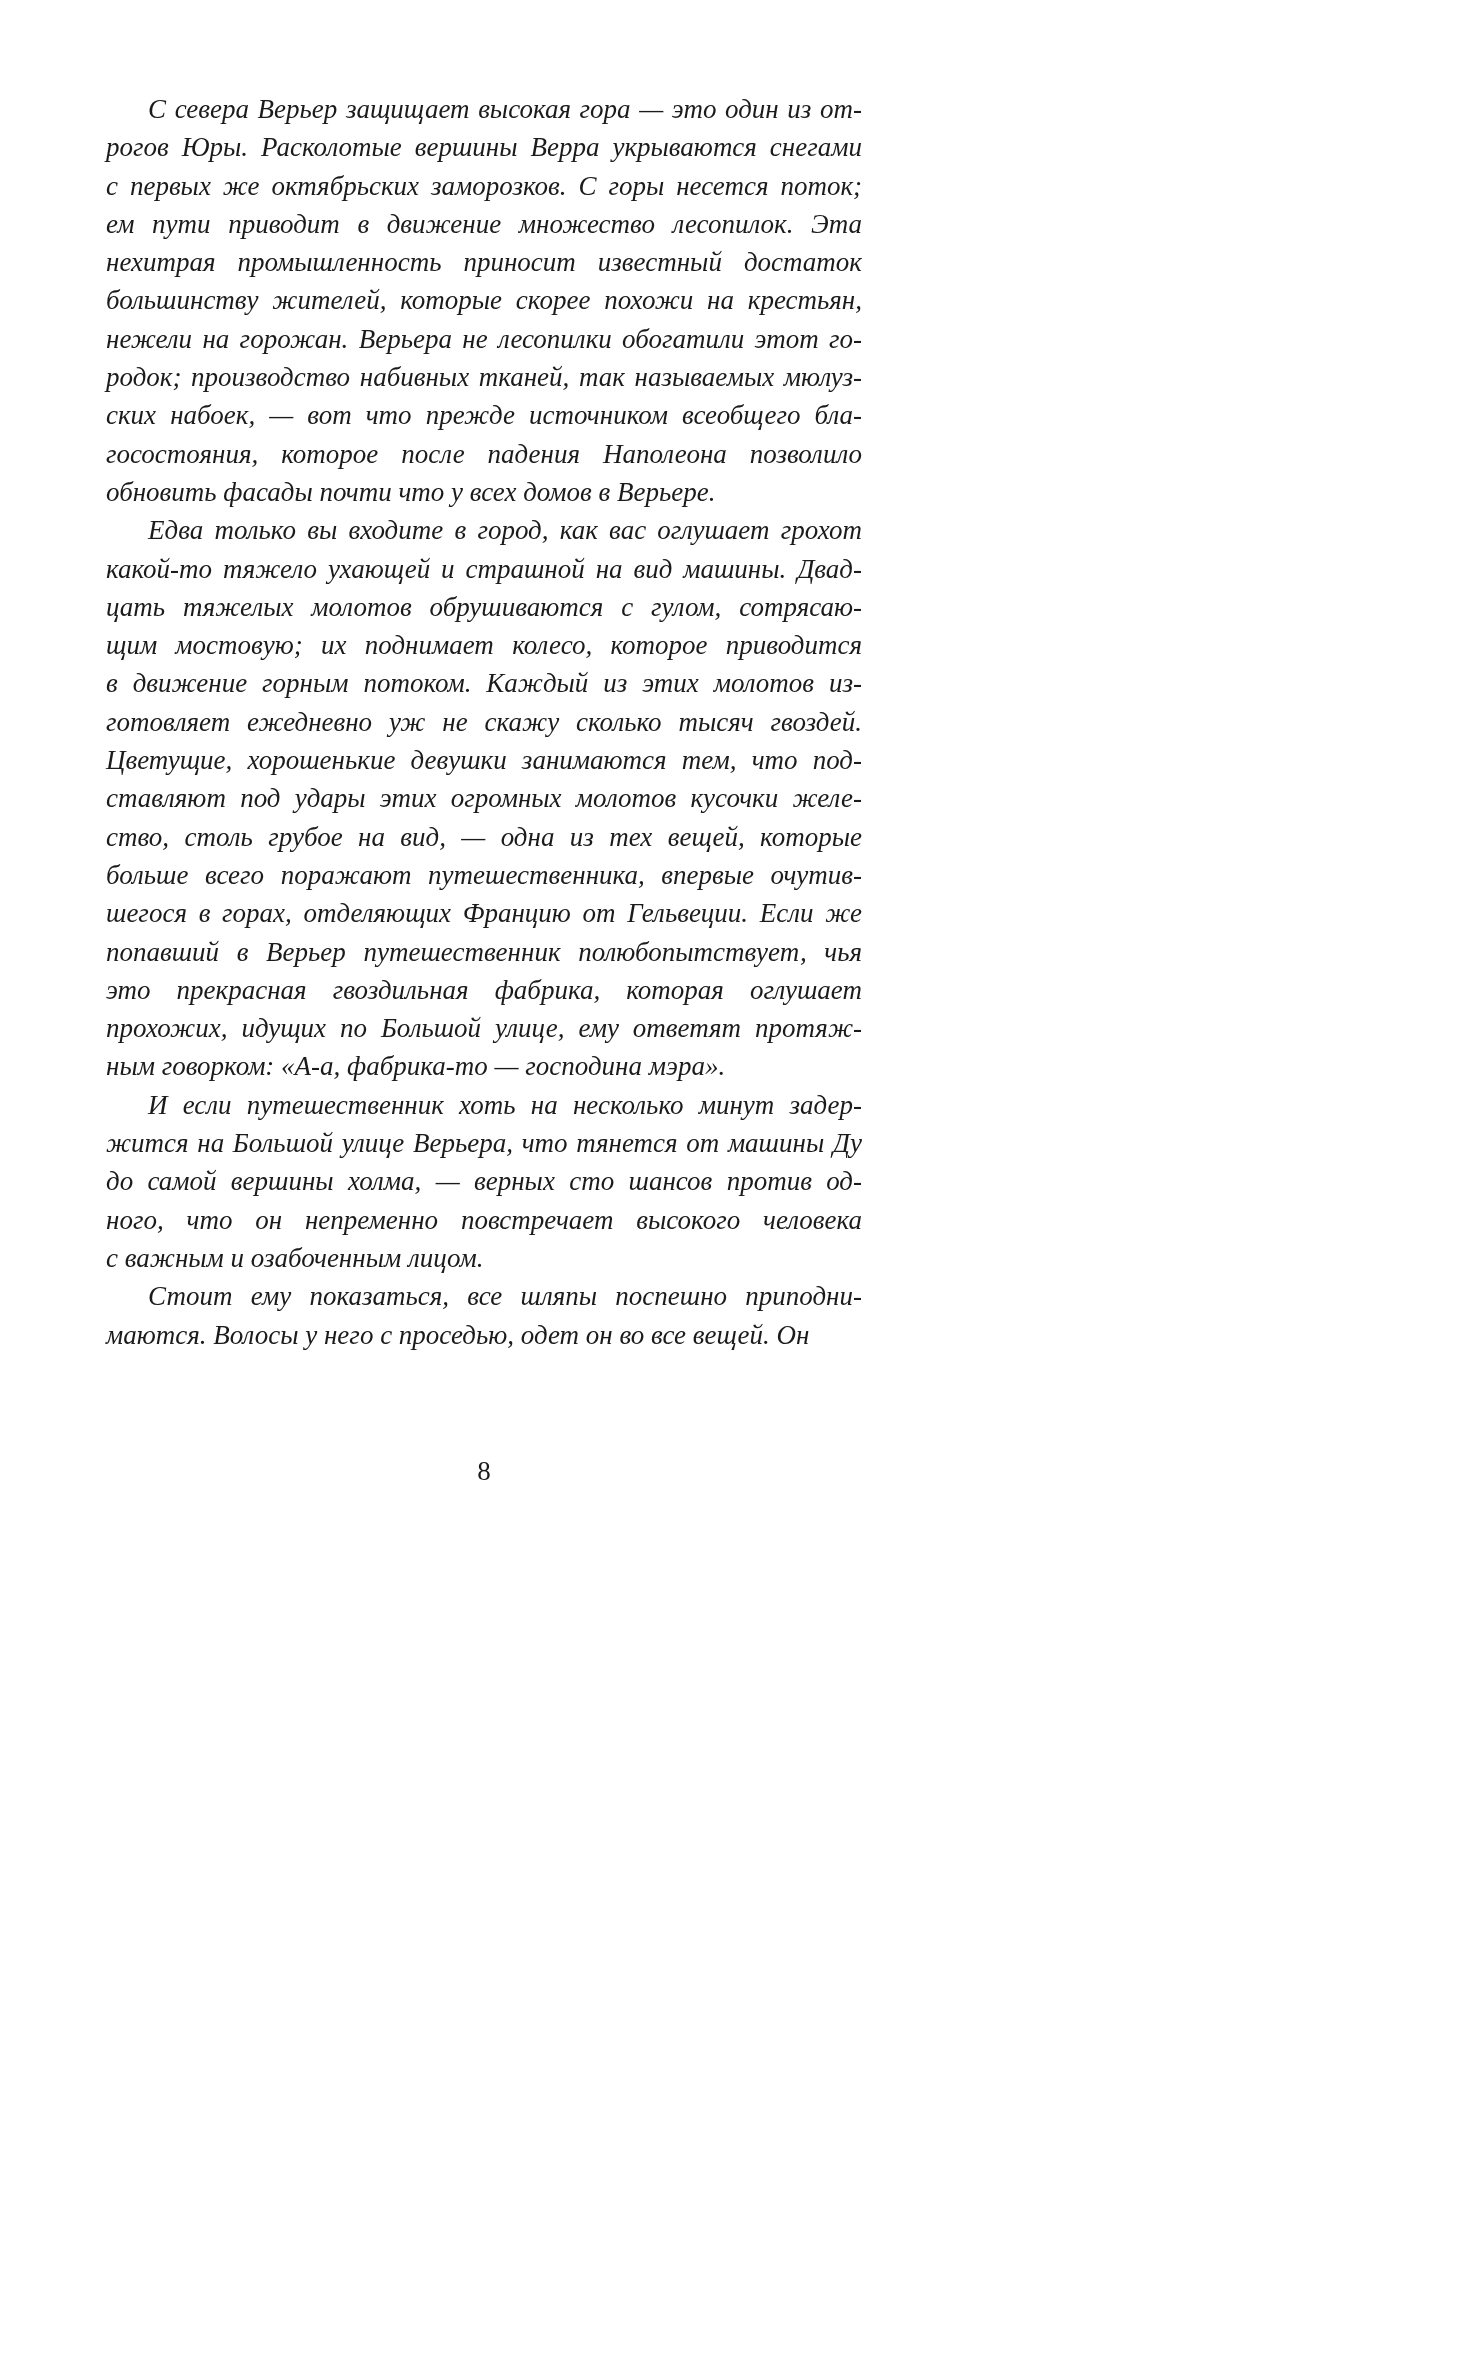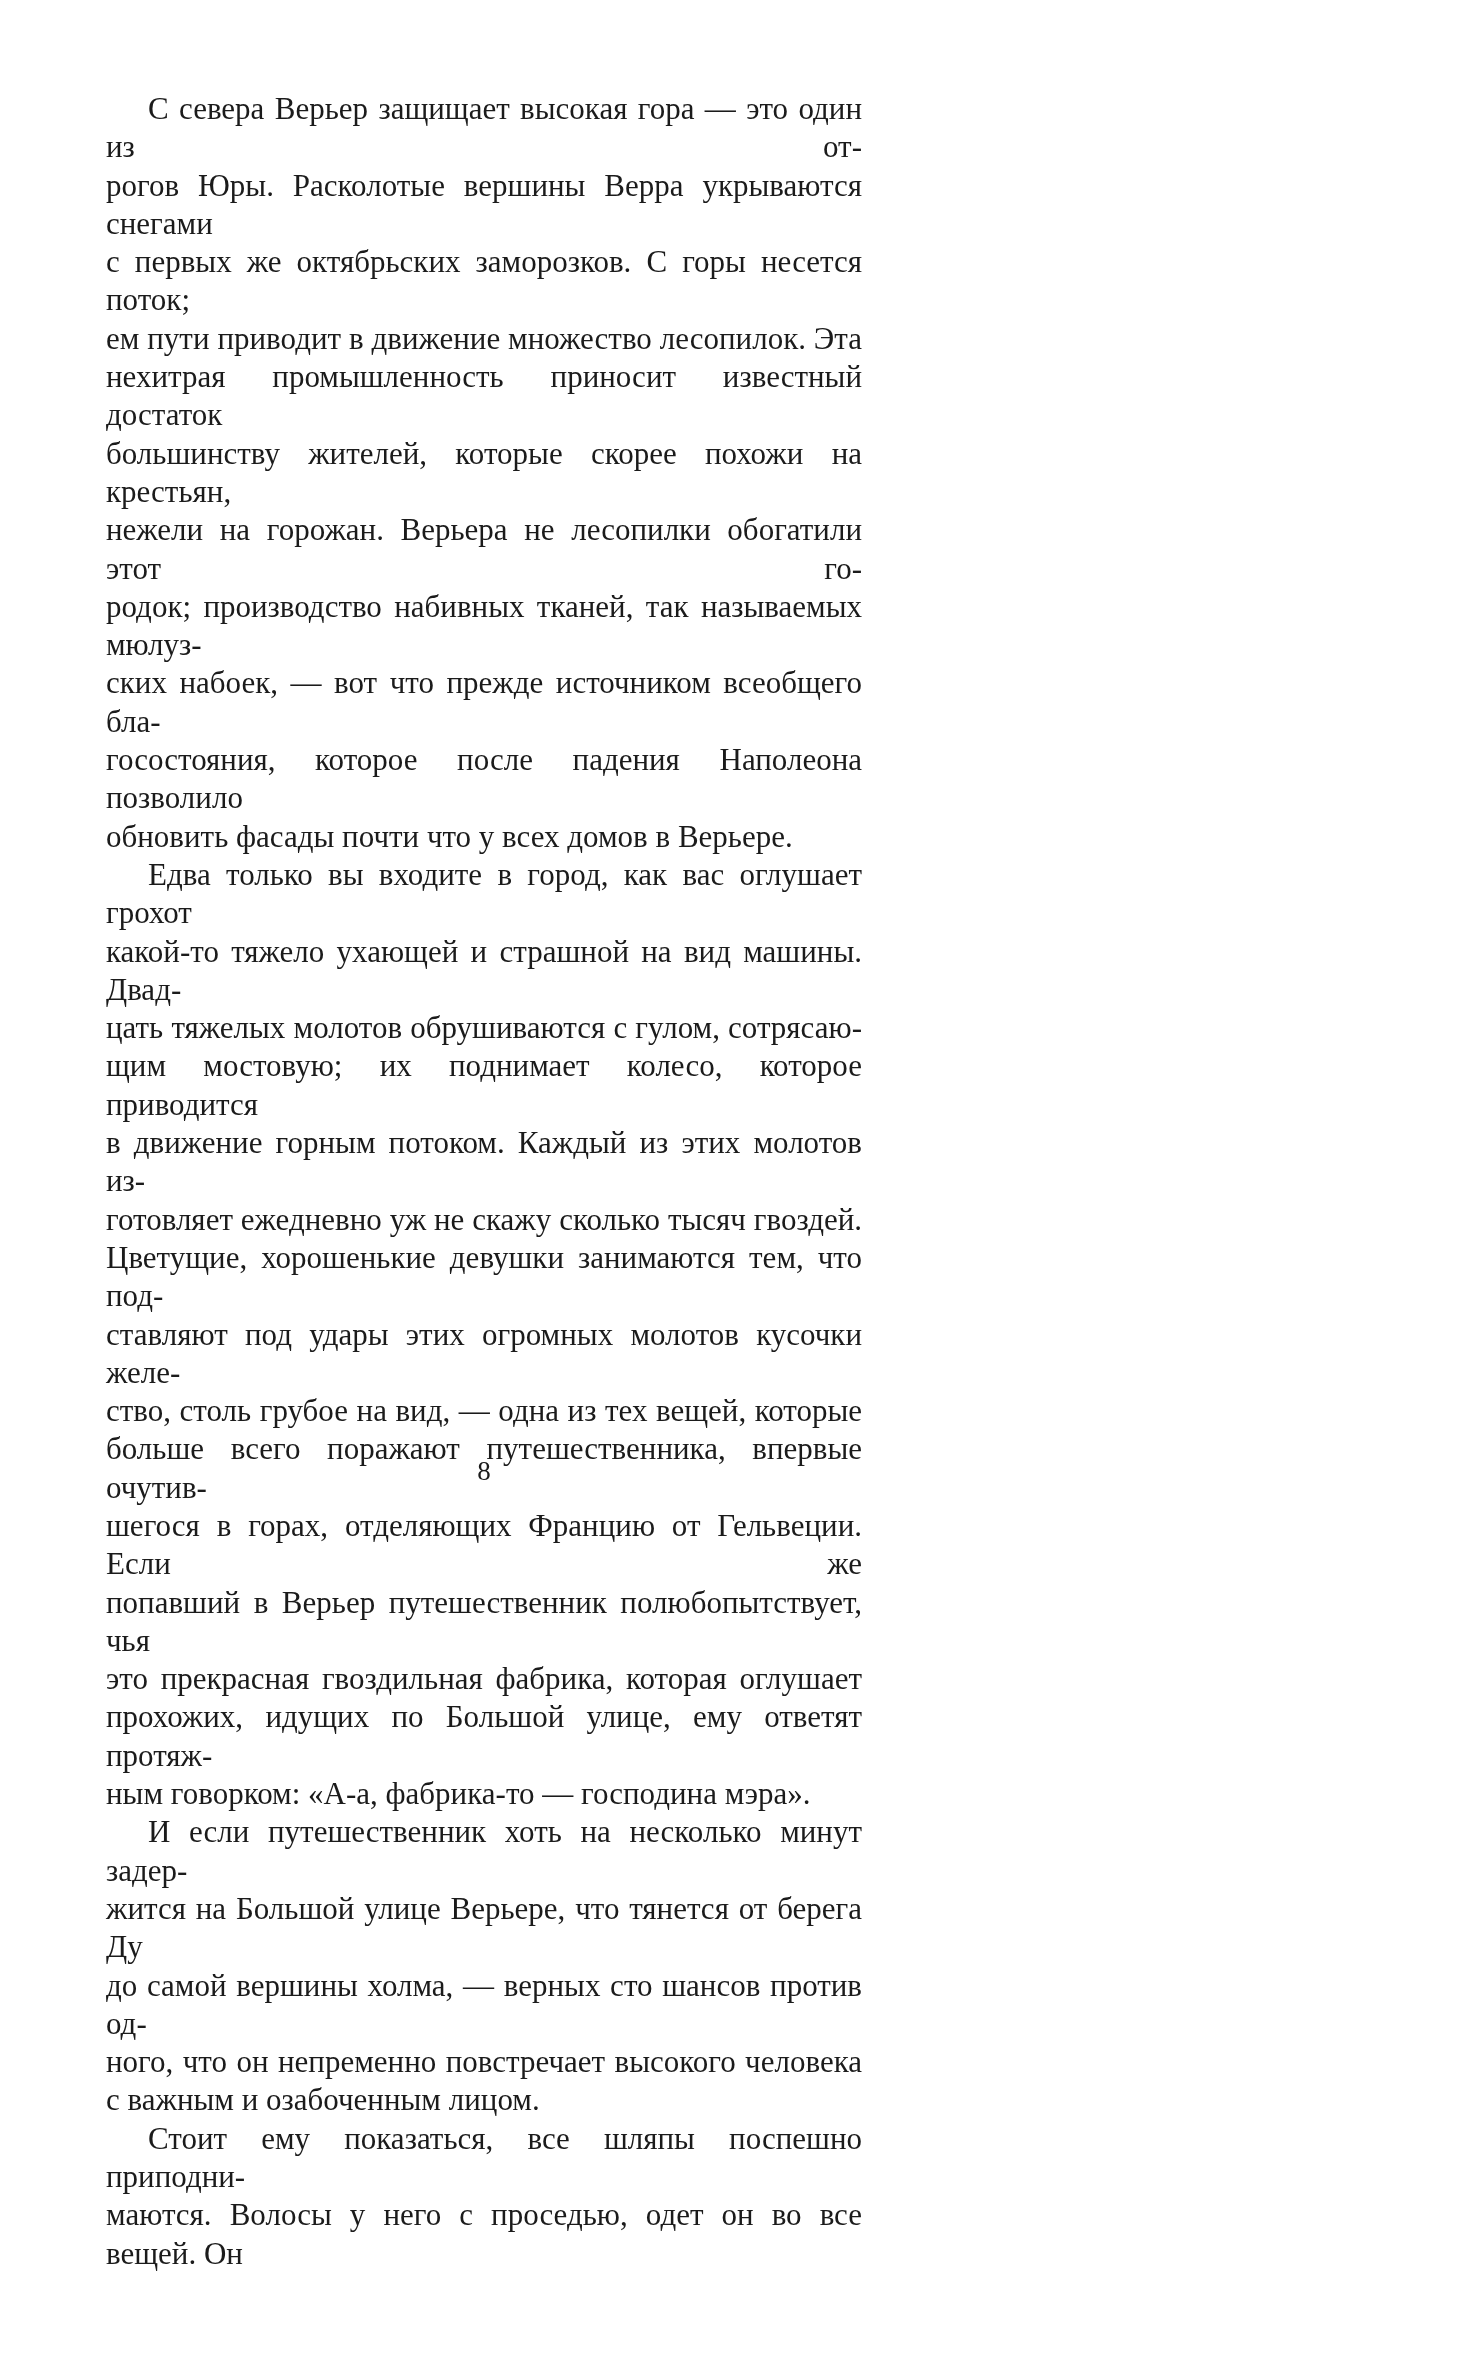--- a/index.html
+++ b/index.html
@@ -20,26 +20,27 @@
     position: absolute;
     left: 106px;
     top: 90px;
     width: 756px;
   }
   .para {
     margin: 0;
     padding: 0;
   }
   .line {
-    font-size: 31px;
+    font-size: 27px;
     line-height: 38.3px;
     text-align: justify;
     text-align-last: justify;
     text-justify: inter-word;
     white-space: normal;
+    font-style: italic;
   }
   .line.first {
     text-indent: 42px;
   }
   .line.last {
     text-align-last: left;
   }
   .page-number {
     position: absolute;
     left: 106px;
@@ -80,21 +81,21 @@
         <div class="line">ство, столь грубое на вид, — одна из тех вещей, которые</div>
         <div class="line">больше всего поражают путешественника, впервые очутив-</div>
         <div class="line">шегося в горах, отделяющих Францию от Гельвеции. Если же</div>
         <div class="line">попавший в Верьер путешественник полюбопытствует, чья</div>
         <div class="line">это прекрасная гвоздильная фабрика, которая оглушает</div>
         <div class="line">прохожих, идущих по Большой улице, ему ответят протяж-</div>
         <div class="line last">ным говорком: «А-а, фабрика-то — господина мэра».</div>
       </div>
       <div class="para">
         <div class="line first">И если путешественник хоть на несколько минут задер-</div>
-        <div class="line">жится на Большой улице Верьере, что тянется от берега Ду</div>
+        <div class="line">жится на Большой улице Верьера, что тянется от машины Ду</div>
         <div class="line">до самой вершины холма, — верных сто шансов против од-</div>
         <div class="line">ного, что он непременно повстречает высокого человека</div>
         <div class="line last">с важным и озабоченным лицом.</div>
       </div>
       <div class="para">
         <div class="line first">Стоит ему показаться, все шляпы поспешно приподни-</div>
         <div class="line last">маются. Волосы у него с проседью, одет он во все вещей. Он</div>
       </div>
     </div>
   <div class="page-number">8</div>

